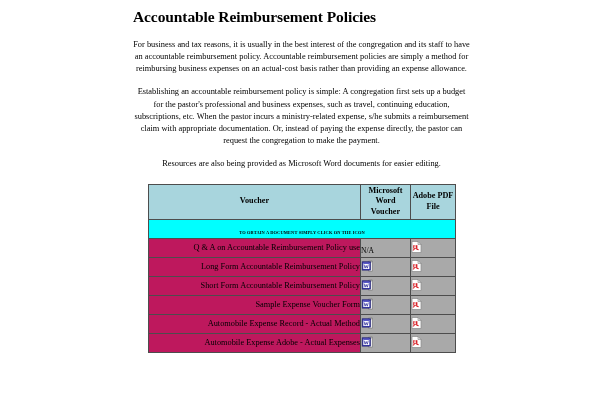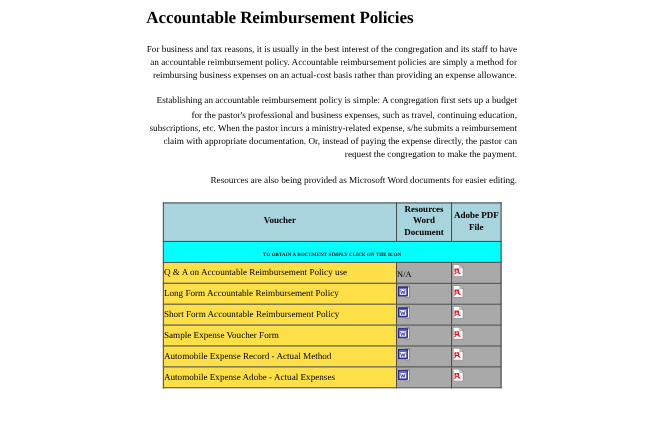--- a/index.html
+++ b/index.html
@@ -30,21 +30,21 @@
     font-size: 15.5px;
     font-weight: bold;
     margin: 0 0 13px 0;
     letter-spacing: -0.1px;
     line-height: 1.15;
   }
   p.para {
     font-size: 8.4px;
     line-height: 1.45;
     margin: 0 0 11px 0;
-    text-align: right;
+    text-align: center;
   }
   
   .table-wrap {
     margin-top: 13px;
     margin-left: 15px;
   }
   table.resource-table {
     border-collapse: collapse;
     border-spacing: 0;
     width: 307px;
@@ -79,23 +79,23 @@
   }
   .banner-text {
     font-size: 4.4px;
     font-weight: bold;
     letter-spacing: 0.15px;
     line-height: 1;
     color: #000;
     white-space: nowrap;
   }
   td.res-cell {
-    background: #fde047;
+    background: #be185d;
     font-size: 8.3px;
-    text-align: left;
+    text-align: right;
     vertical-align: middle;
     height: 17px;
     padding: 1px 2px;
   }
   td.icon-cell {
     background: #a9a9a9;
     vertical-align: middle;
     height: 17px;
     padding: 1px;
   }
@@ -128,21 +128,21 @@
     <div class="table-wrap">
       <table class="resource-table">
         <colgroup>
           <col class="col-resource">
           <col class="col-word">
           <col class="col-pdf">
         </colgroup>
         <thead>
           <tr>
             <th class="hdr">Voucher</th>
-            <th class="hdr">Resources Word Document</th>
+            <th class="hdr">Microsoft Word Voucher</th>
             <th class="hdr">Adobe PDF File</th>
           </tr>
           <tr>
             <td class="banner-cell" colspan="3">
               <span class="banner-text">TO OBTAIN A DOCUMENT SIMPLY CLICK ON THE ICON</span>
             </td>
           </tr>
         </thead>
         <tbody>
 

